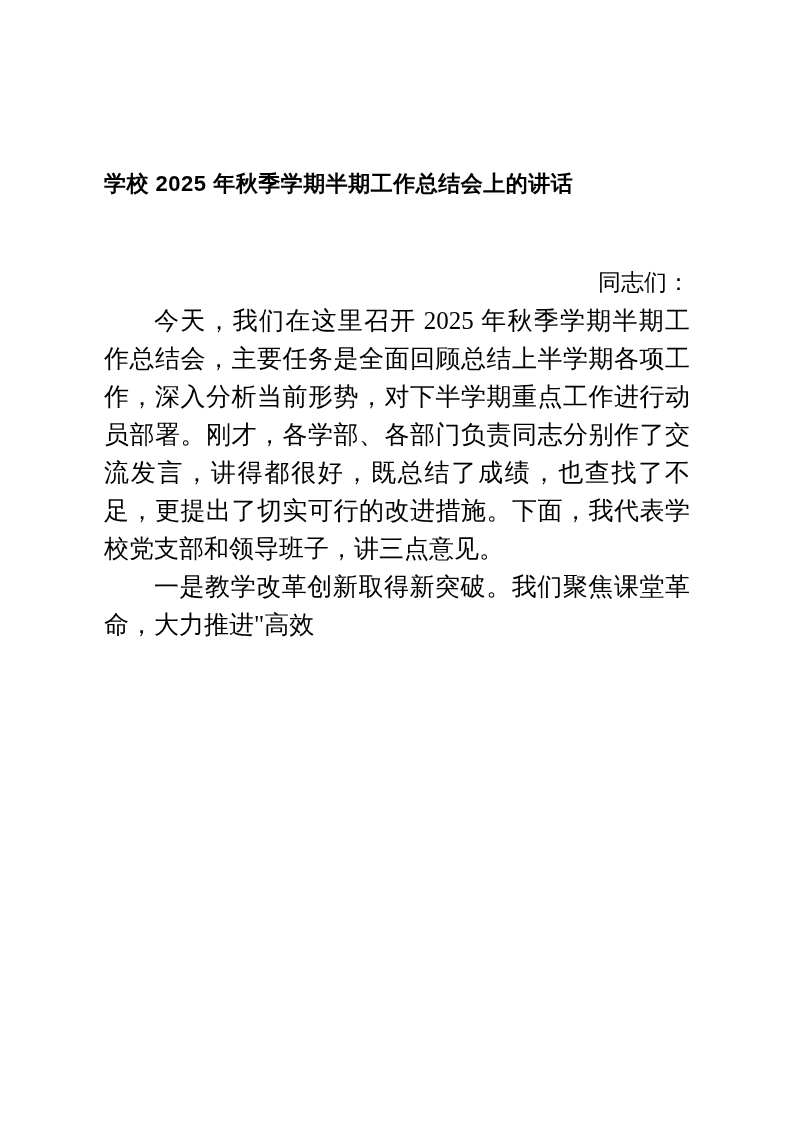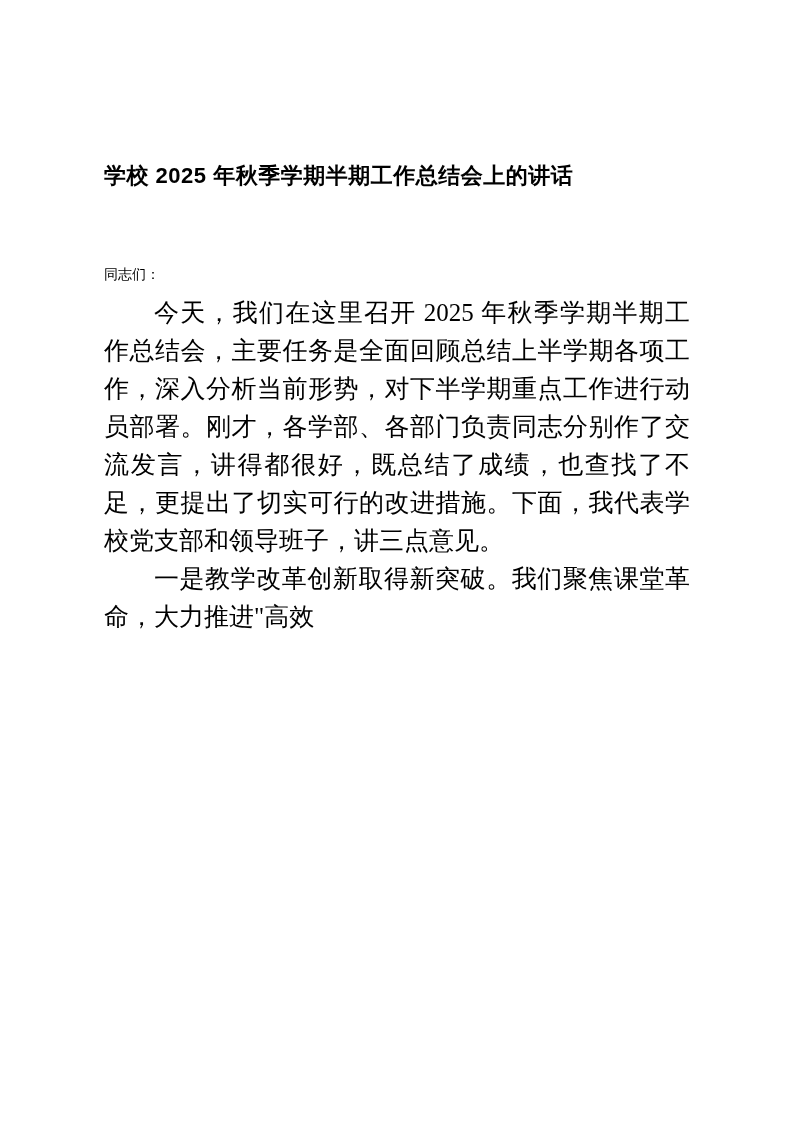--- a/index.html
+++ b/index.html
@@ -1,21 +1,21 @@
 <!DOCTYPE html>
 <html><head>
 <meta charset="utf-8">
 <style>
   * { box-sizing: border-box; }
   html, body { margin: 0; padding: 0; background: #ffffff; }
   .page {
     position: relative;
     width: 793px;
     height: 799px;
-    margin: 0 auto;
+    margin: 8px auto;
     background: #ffffff;
     color: #000000;
     font-family: "Liberation Serif", serif;
     overflow: hidden;
   }
   .content {
     position: absolute;
     left: 104px;
     top: 160px;
     width: 586px;
@@ -23,24 +23,24 @@
   .doc-title {
     font-family: "Liberation Sans", sans-serif;
     font-weight: 700;
     font-size: 22px;
     line-height: 32px;
     letter-spacing: 0.5px;
     margin: 0 0 64px 0;
     text-align: left;
   }
   .salutation {
-    font-size: 14px;
+    font-size: 23px;
     line-height: 38px;
     margin: 0;
-    text-align: left;
+    text-align: right;
   }
   .para {
     font-size: 25px;
     line-height: 38px;
     margin: 0;
     text-indent: 2em;
     text-align: justify;
   }
   .para.h1 {
     font-family: "Liberation Sans", sans-serif;

